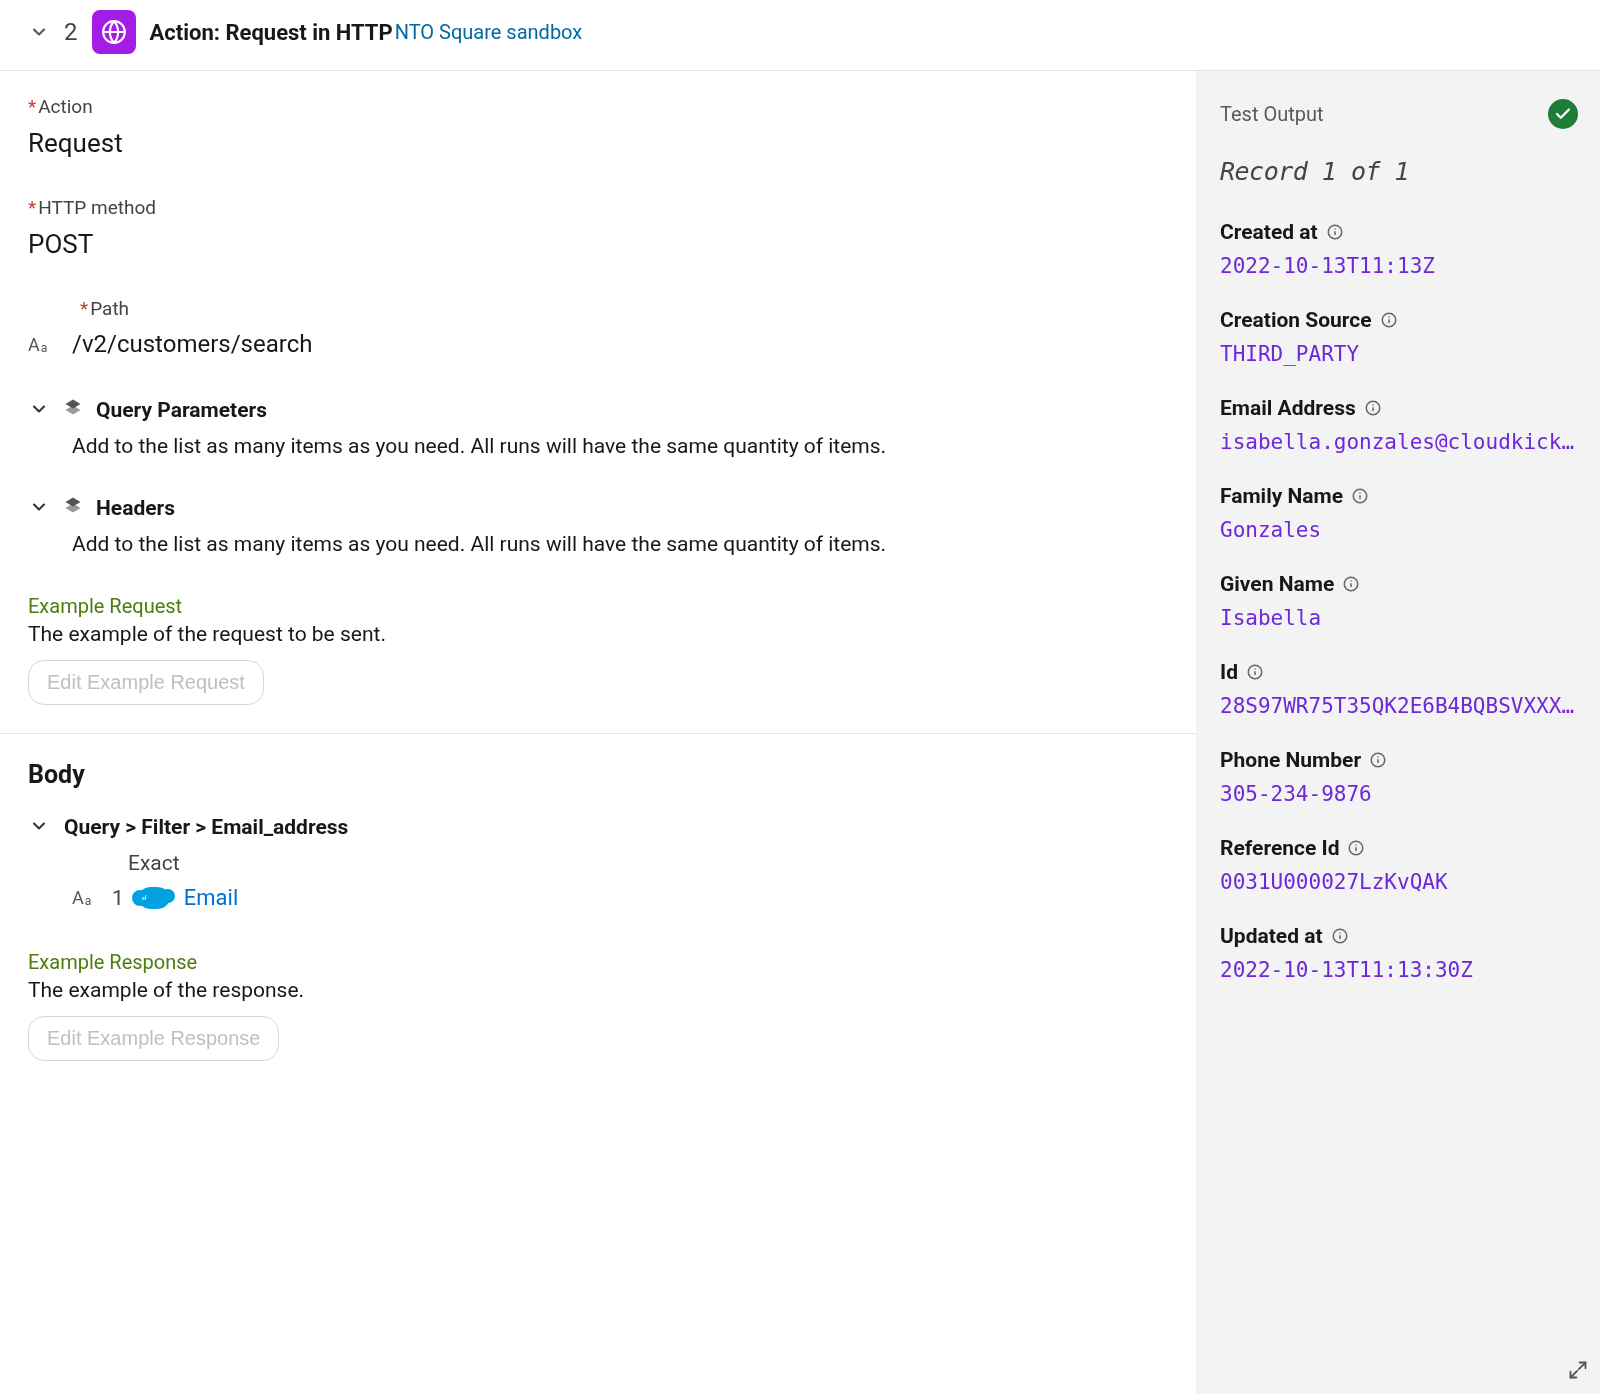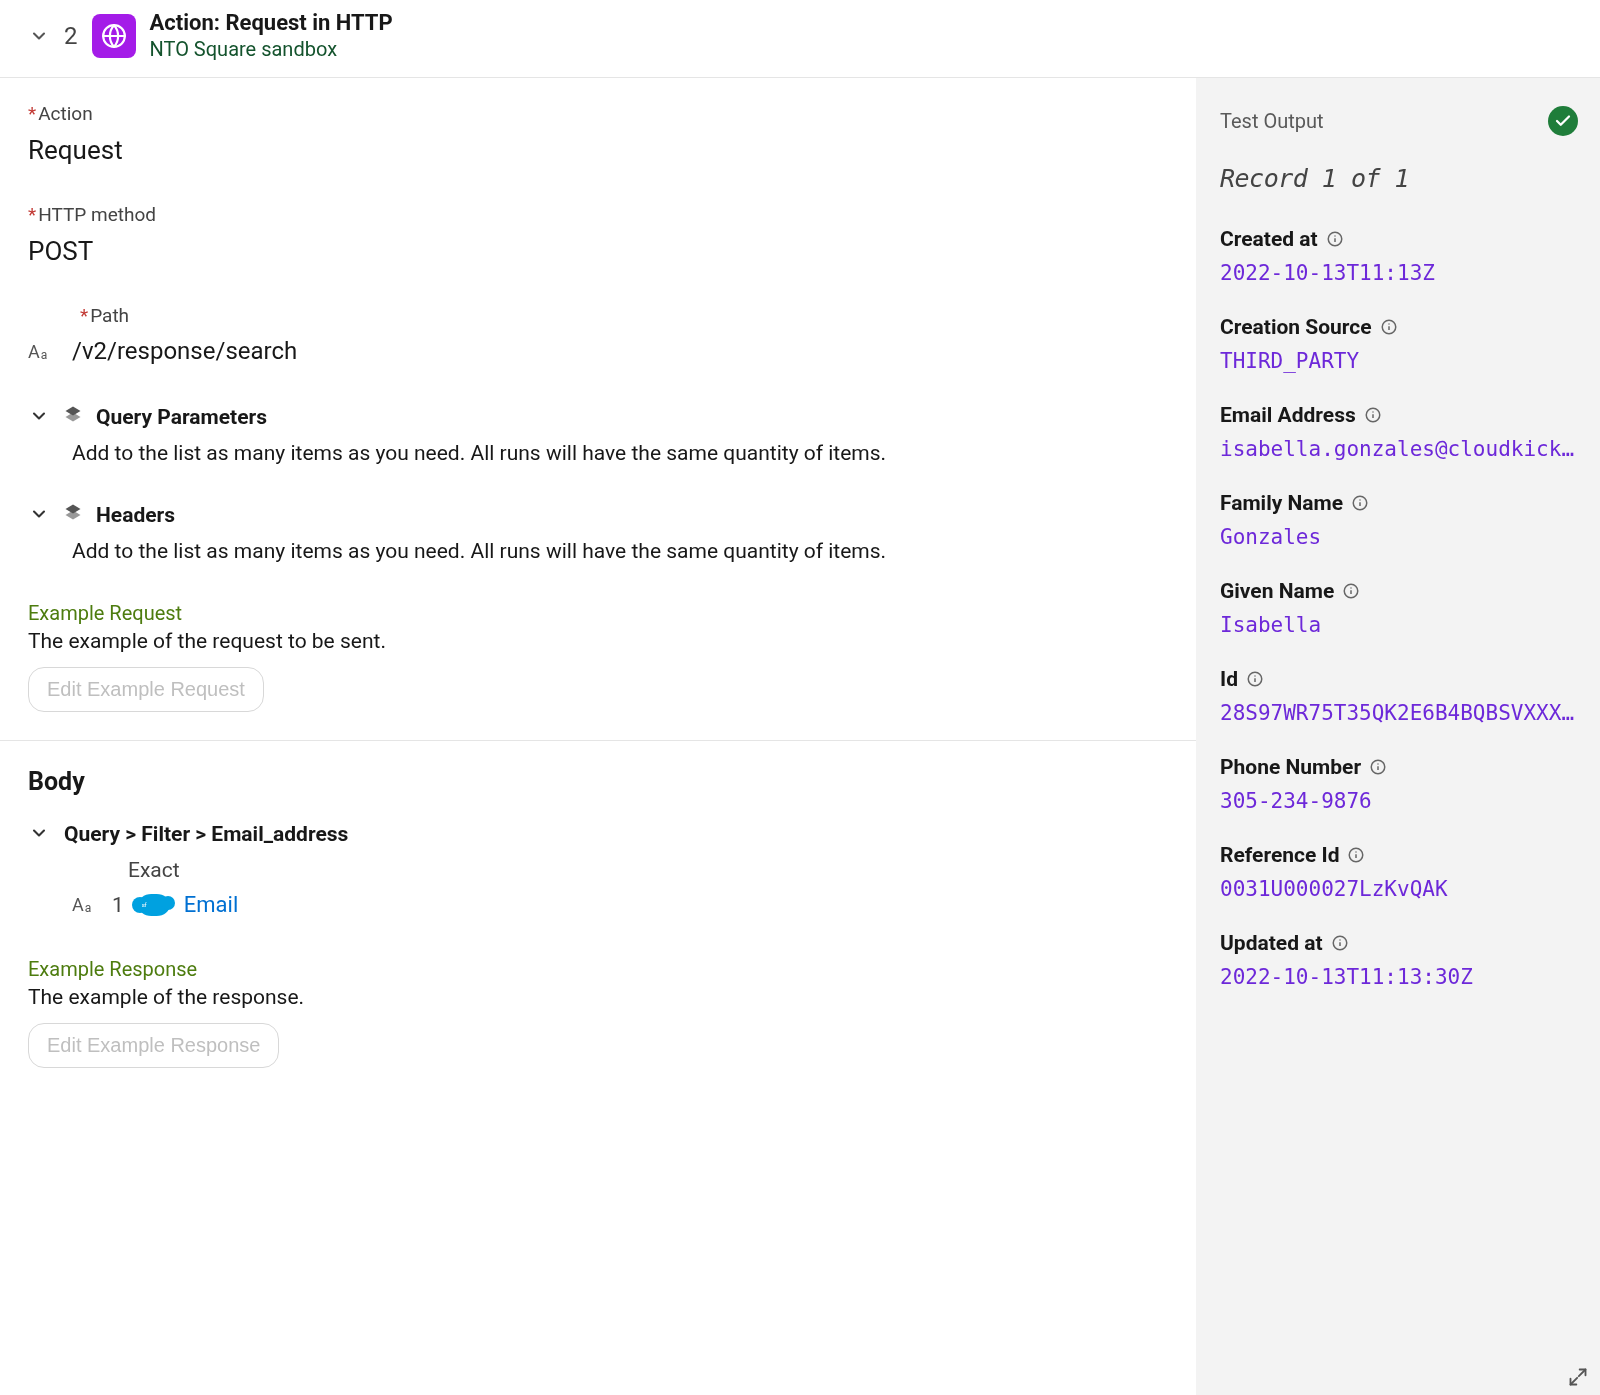--- a/index.html
+++ b/index.html
@@ -25,23 +25,23 @@
     .chevron svg { width: 20px; height: 20px; }
     .step-num {
       font-size: 24px;
       color: #444;
     }
     .app-icon {
       width: 44px; height: 44px; background: #a41ce8; border-radius: 8px;
       display: inline-flex; align-items: center; justify-content: center;
     }
     .app-icon svg { width: 26px; height: 26px; stroke: #fff; fill: none; }
-    .hdr-text { display: flex; flex-direction: column; gap: 2px; }
+    .hdr-text { display: flex; gap: 2px; }
     .hdr-title { font-size: 22px; font-weight: 700; color: #181818; }
-    .hdr-sub { font-size: 20px; color: #14532d; }
+    .hdr-sub { font-size: 20px; color: #0369a1; }
 
     .main {
       display: flex;
       height: calc(100% - 72px);
     }
     .left {
       flex: 1;
       padding: 24px 28px 0 28px;
       overflow: hidden;
     }
@@ -154,21 +154,21 @@
     <div class="fld-value">Request</div>
 
     <span class="fld-label"><span class="req">*</span><span>HTTP method</span></span>
     <div class="fld-value">POST</div>
 
     <div class="indent">
       <span class="fld-label"><span class="req">*</span><span>Path</span></span>
     </div>
     <div class="path-row">
       <span class="aa-icon">A<span class="sm">a</span></span>
-      <span style="font-size:24px;">/v2/response/search</span>
+      <span style="font-size:24px;">/v2/customers/search</span>
     </div>
 
     <div class="section-row">
       <span class="chevron">
         <svg viewBox="0 0 24 24" fill="none" stroke="#333" stroke-width="2.5" stroke-linecap="round" stroke-linejoin="round">
             <polyline points="6 9 12 15 18 9"></polyline>
           </svg>
       </span>
       <span class="layers-icon">
         <svg viewBox="0 0 24 24" fill="#555">

